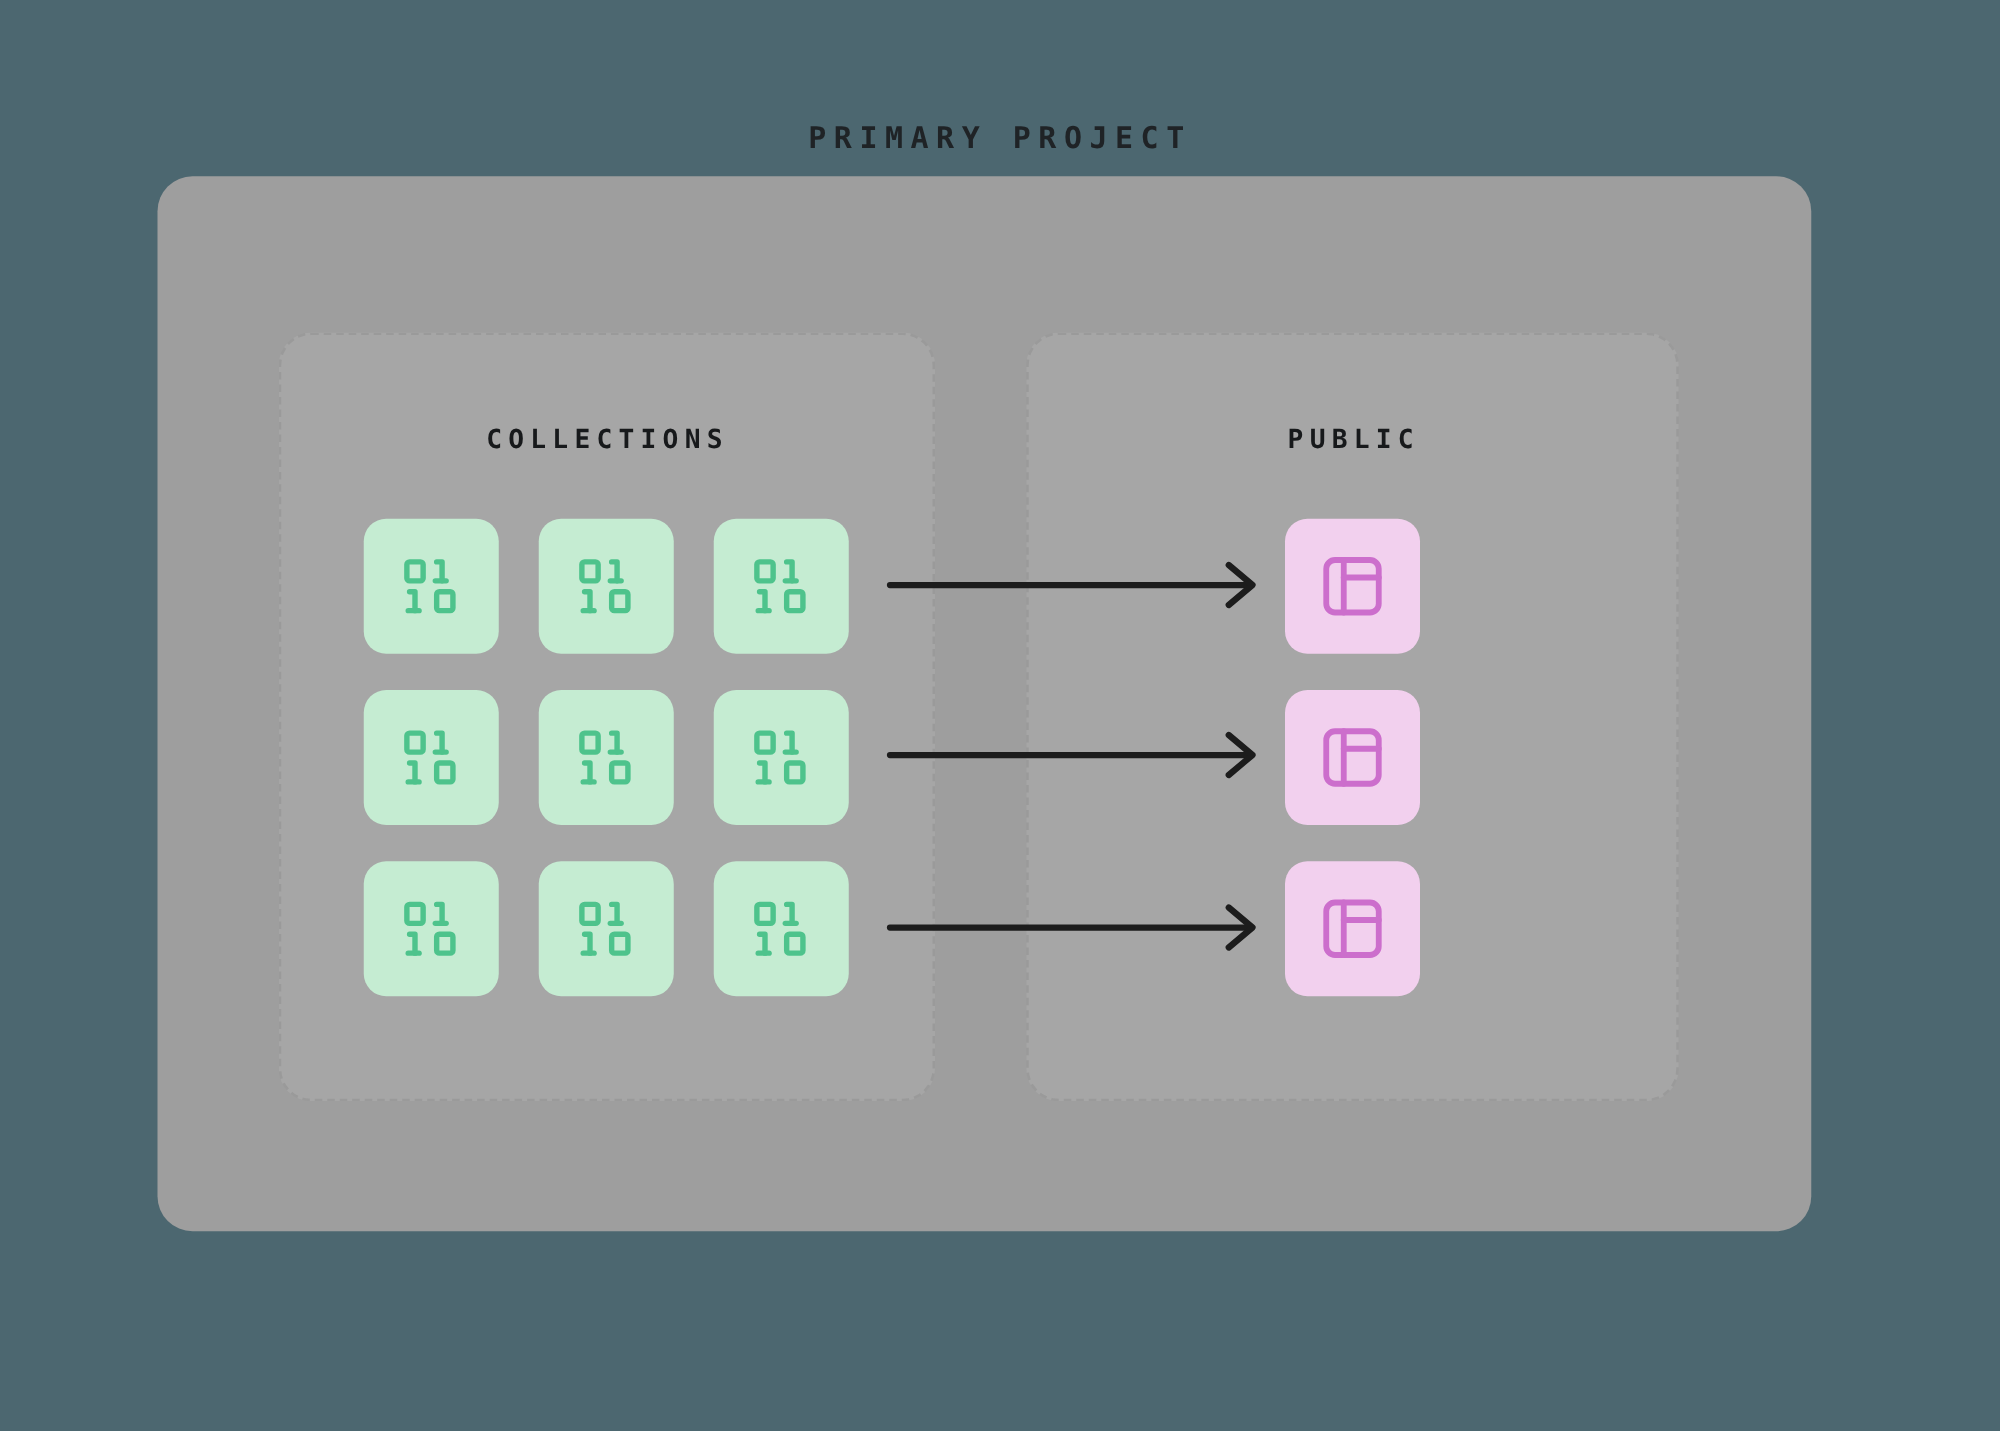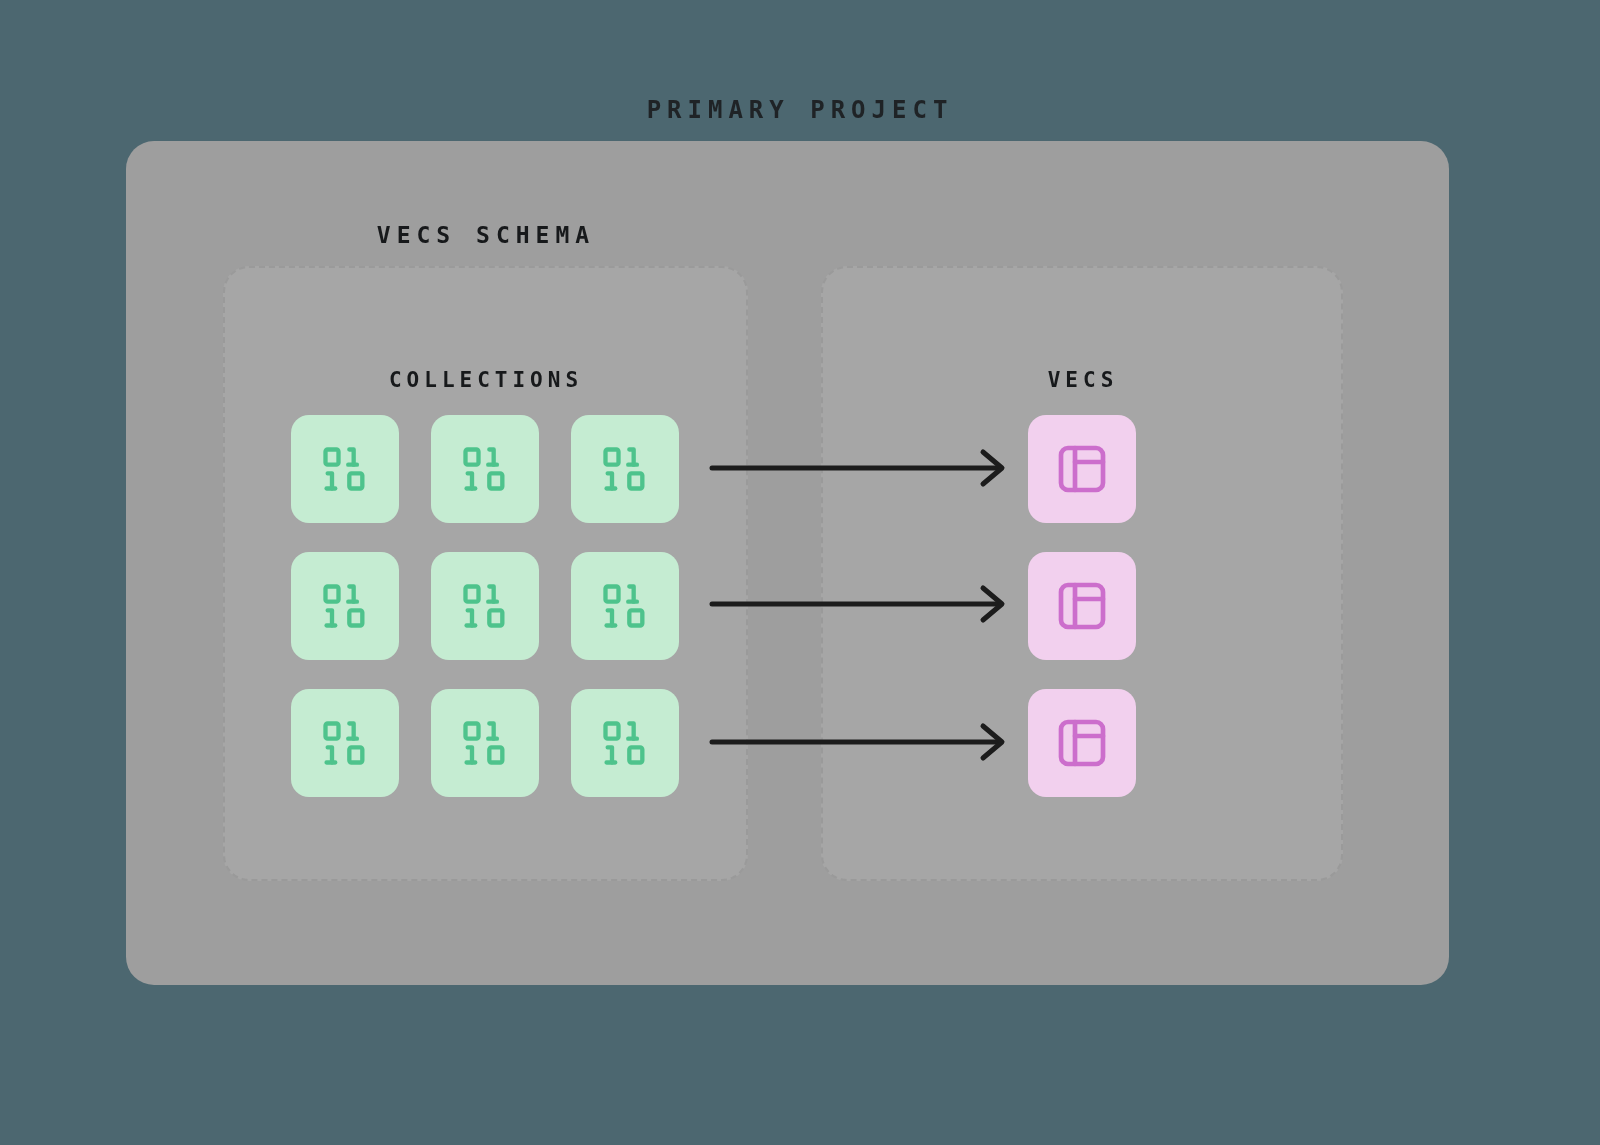--- a/index.html
+++ b/index.html
@@ -73,21 +73,20 @@
   .schema-panel.public { left: 821px; width: 522px; }
 
   .group-label {
     position: absolute;
     font-size: 21px;
     font-weight: 700;
     letter-spacing: 5px;
     color: #17191b;
     text-align: center;
     font-family: "DejaVu Sans Mono", "Liberation Mono", monospace;
-    margin-top: 29px;
   }
 
   .group-label.collections { left: 225px; top: 339px; width: 522px; }
   .group-label.views       { left: 822px; top: 339px; width: 522px; }
 
   
   .collections-grid {
     position: absolute;
     left: 291px;
     top: 415px;
@@ -141,21 +140,20 @@
 </style>
 </head>
 <body>
 
 <div class="stage">
 
   <div class="diagram-title">PRIMARY PROJECT</div>
 
   <div class="project-card"></div>
 
-  <div class="schema-label vecs">VECS SCHEMA</div>
 
   <div class="schema-panel vecs"></div>
 
   <div class="group-label collections">COLLECTIONS</div>
 
   <div class="collections-grid">
 
     <div class="collection-tile">
       <svg class="binary-icon" width="52" height="52" viewBox="0 0 24 24" fill="none" stroke="#4ec38c" stroke-width="2" stroke-linecap="round" stroke-linejoin="round">
         <rect x="3" y="3" width="6" height="7" rx="1"></rect>
@@ -253,21 +251,21 @@
           <path d="M3.5 21h4"></path>
           <rect x="14" y="14" width="6" height="7" rx="1"></rect>
       </svg>
     </div>
 
   </div>
 
 
   <div class="schema-panel public"></div>
 
-  <div class="group-label views">VECS</div>
+  <div class="group-label views">PUBLIC</div>
 
   <div class="views-column">
 
     <div class="view-tile">
       <svg class="table-icon" width="56" height="56" viewBox="0 0 24 24" fill="none" stroke="#cc6ecc" stroke-width="2" stroke-linecap="round" stroke-linejoin="round">
         <rect x="3" y="3" width="18" height="18" rx="3"></rect>
         <path d="M9 3v18"></path>
         <path d="M9 9h12"></path>
       </svg>
     </div>

